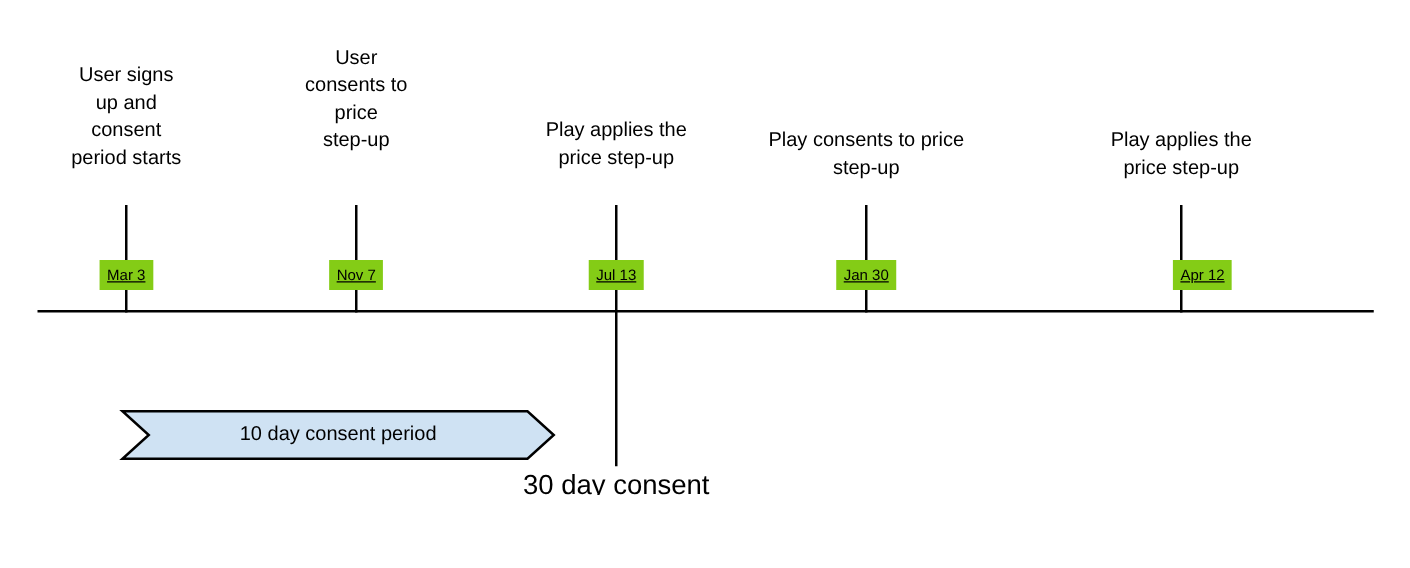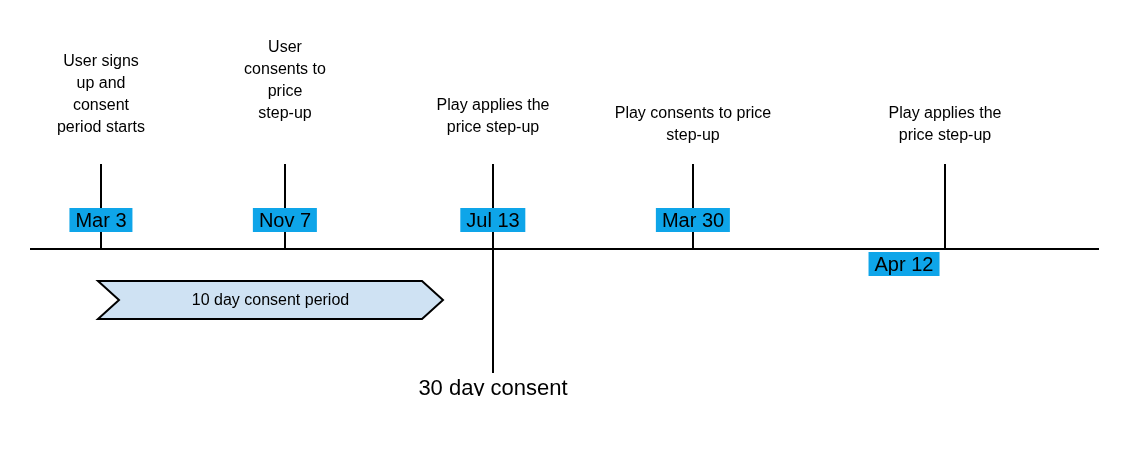--- a/index.html
+++ b/index.html
@@ -41,26 +41,27 @@
     text-align: center;
     white-space: pre-line;
     font-size: 16px;
     line-height: 22px;
     z-index: 1;
   }
   .date-badge {
     position: absolute;
     top: 208px;
     transform: translateX(-50%);
-    background: #0ea5e9;
+    background: #84cc16;
     padding: 1px 6px;
-    font-size: 20px;
+    font-size: 12px;
     line-height: 22px;
     white-space: nowrap;
     z-index: 2;
+    text-decoration: underline;
   }
   .period {
     position: absolute;
     top: 281px;
     height: 38px;
     z-index: 1;
   }
   .period svg {
     position: absolute;
     left: 0;
@@ -118,31 +119,31 @@
     <div class="tick extended" style="left:492px;"></div>
     <div class="date-badge" style="left:493px;">Jul 13</div>
     <div class="note-label">30 day consent
 period starts</div>
   </div>
 
   <div>
     <div class="event-label" style="left:583px; top:102px;">Play consents to price
 step-up</div>
     <div class="tick" style="left:692px;"></div>
-    <div class="date-badge" style="left:693px;">Mar 30</div>
+    <div class="date-badge" style="left:693px;">Jan 30</div>
   </div>
 
   <div>
     <div class="event-label" style="left:835px; top:102px;">Play applies the
 price step-up</div>
     <div class="tick" style="left:944px;"></div>
-    <div class="date-badge" style="left:904px;margin-top:44px;">Apr 12</div>
+    <div class="date-badge" style="left:962px;">Apr 12</div>
   </div>
 
-  <div class="period" style="left:98px; width:345px;">
+  <div class="period" style="left:98px; width:345px;margin-top:48px;">
     <svg width="345" height="38" viewBox="0 0 345 38">
       <polygon points="0,0 324,0 345,19 324,38 0,38 21,19" stroke-width="2" stroke-linejoin="miter" fill="#cfe2f3"></polygon>
       <polygon points="0,0 324,0 345,19 324,38 0,38 21,19" fill="none" stroke-width="2" stroke-linejoin="miter" stroke="#000000"></polygon>
     </svg>
     <div class="period-label">10 day consent period</div>
   </div>
 
 
 </div>
 

